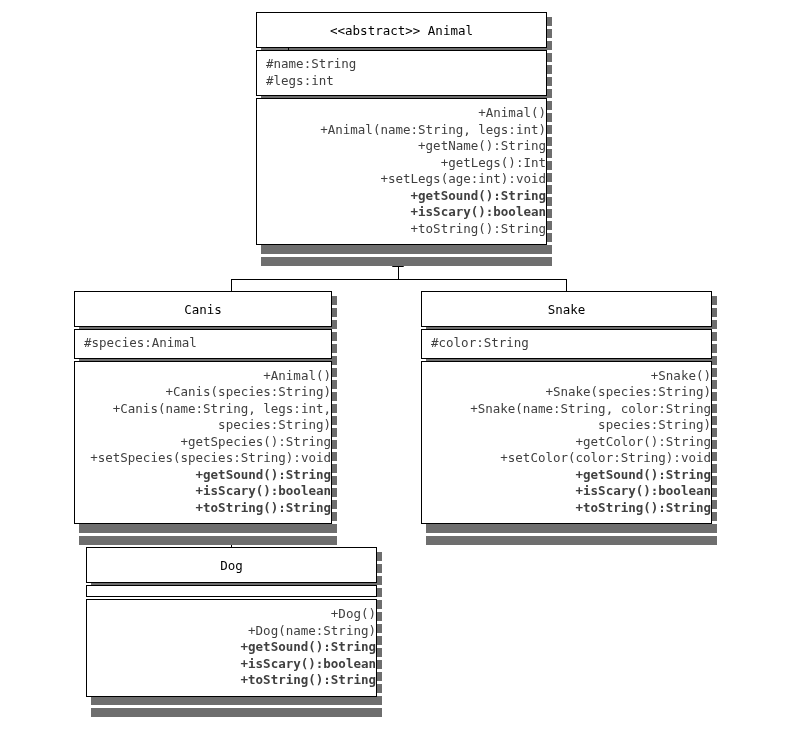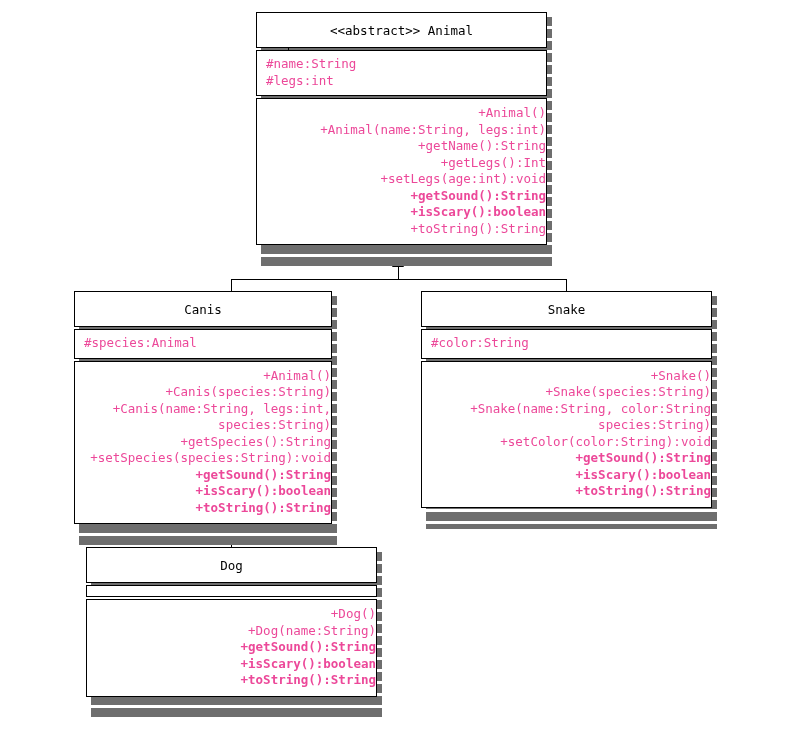--- a/index.html
+++ b/index.html
@@ -66,21 +66,21 @@
     font-size: 12.5px;
     line-height: 15px;
     color: #000000;
     letter-spacing: 0px;
     white-space: pre;
   }
 
   .member {
     font-size: 12.5px;
     line-height: 16.5px;
-    color: #ec4899;
+    color: #404040;
     white-space: pre;
   }
   .member.abstract-member,
   .member.override-member {
     font-weight: bold;
   }
 
   
   .caret-tick {
     position: absolute;
@@ -167,20 +167,21 @@
       <span class="class-title">Snake</span>
     </div>
     <div class="compartment attr-compartment">
       <div class="member">#color:String</div>
     </div>
     <div class="compartment method-compartment">
       <div class="member">+Snake()</div>
       <div class="member">+Snake(species:String)</div>
       <div class="member">+Snake(name:String, color:String</div>
       <div class="member">  species:String)</div>
+      <div class="member">+getColor():String</div>
       <div class="member">+setColor(color:String):void</div>
       <div class="member override-member">+getSound():String</div>
       <div class="member override-member">+isScary():boolean</div>
       <div class="member override-member">+toString():String</div>
     </div>
   </div>
 
   <div class="uml-class" style="left:86px; top:547px; width:291px;">
     <div class="compartment name-compartment">
       <span class="class-title">Dog</span>

